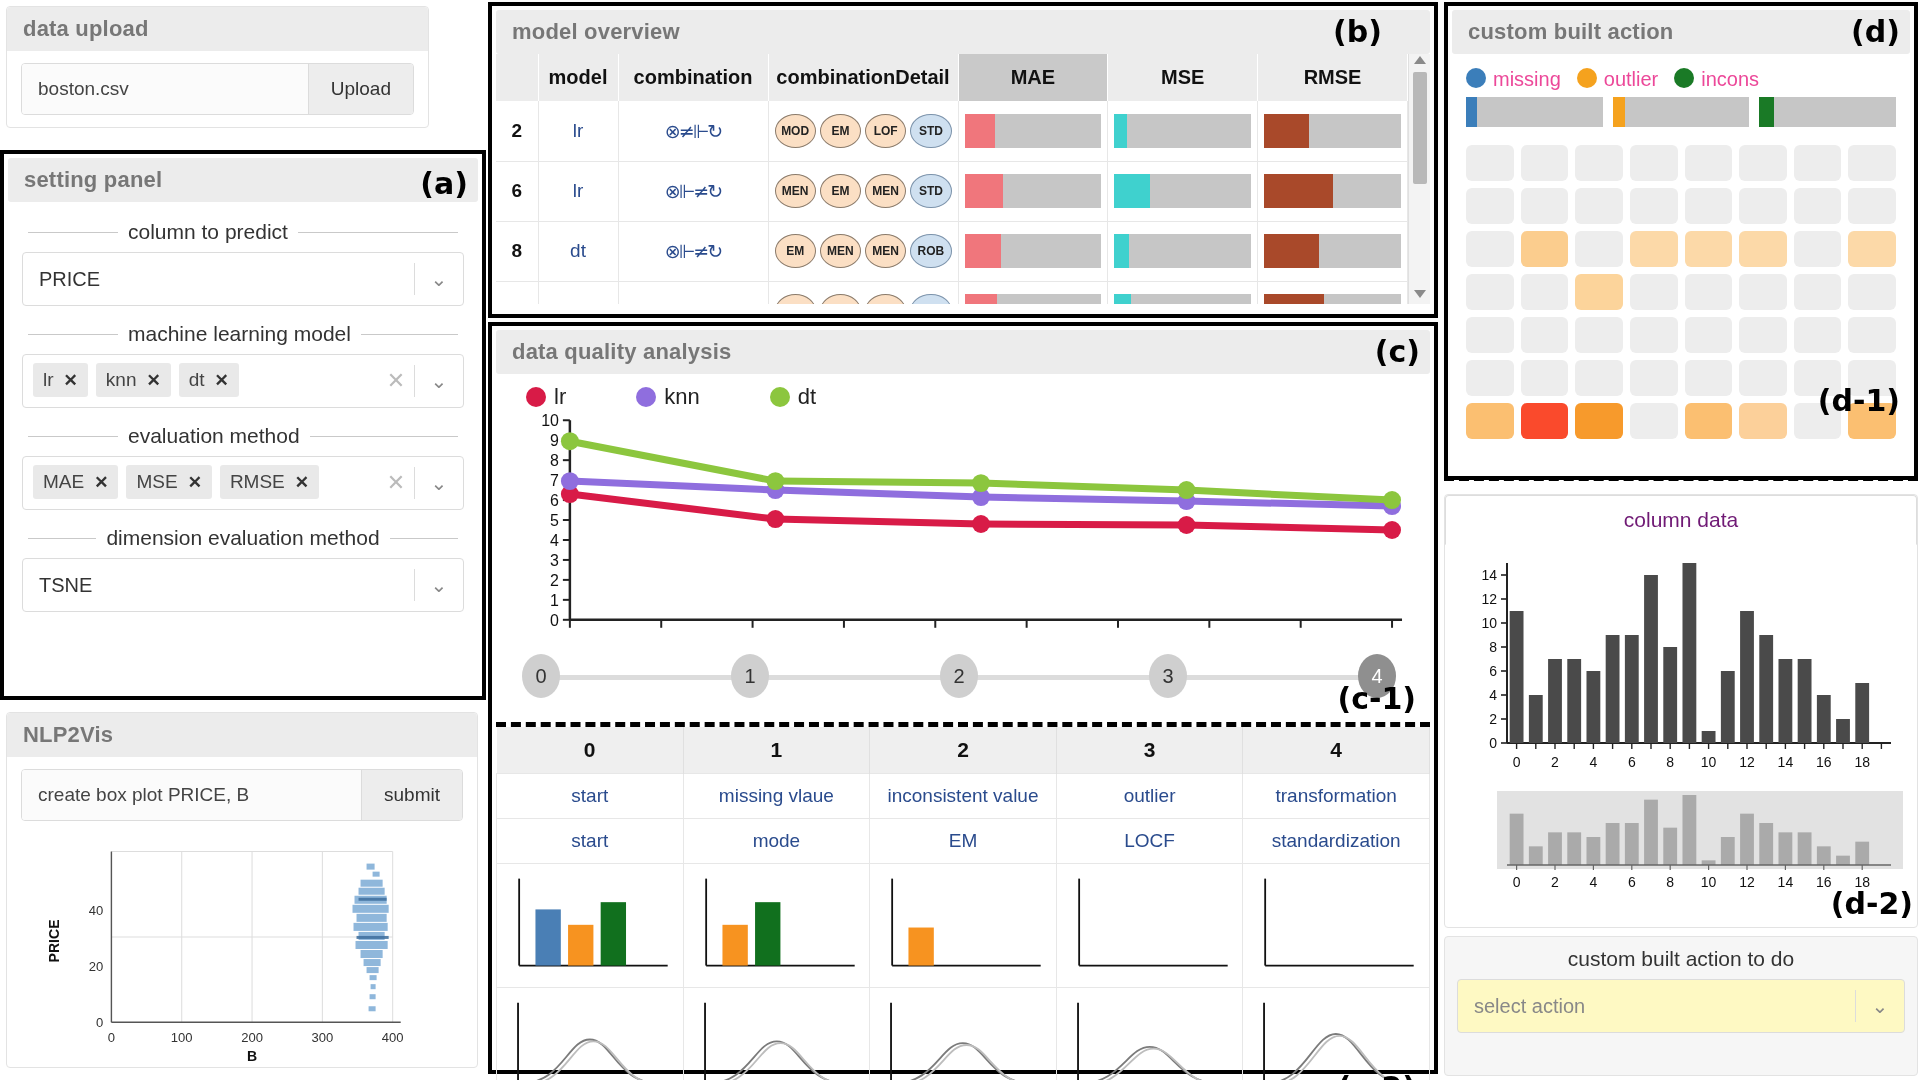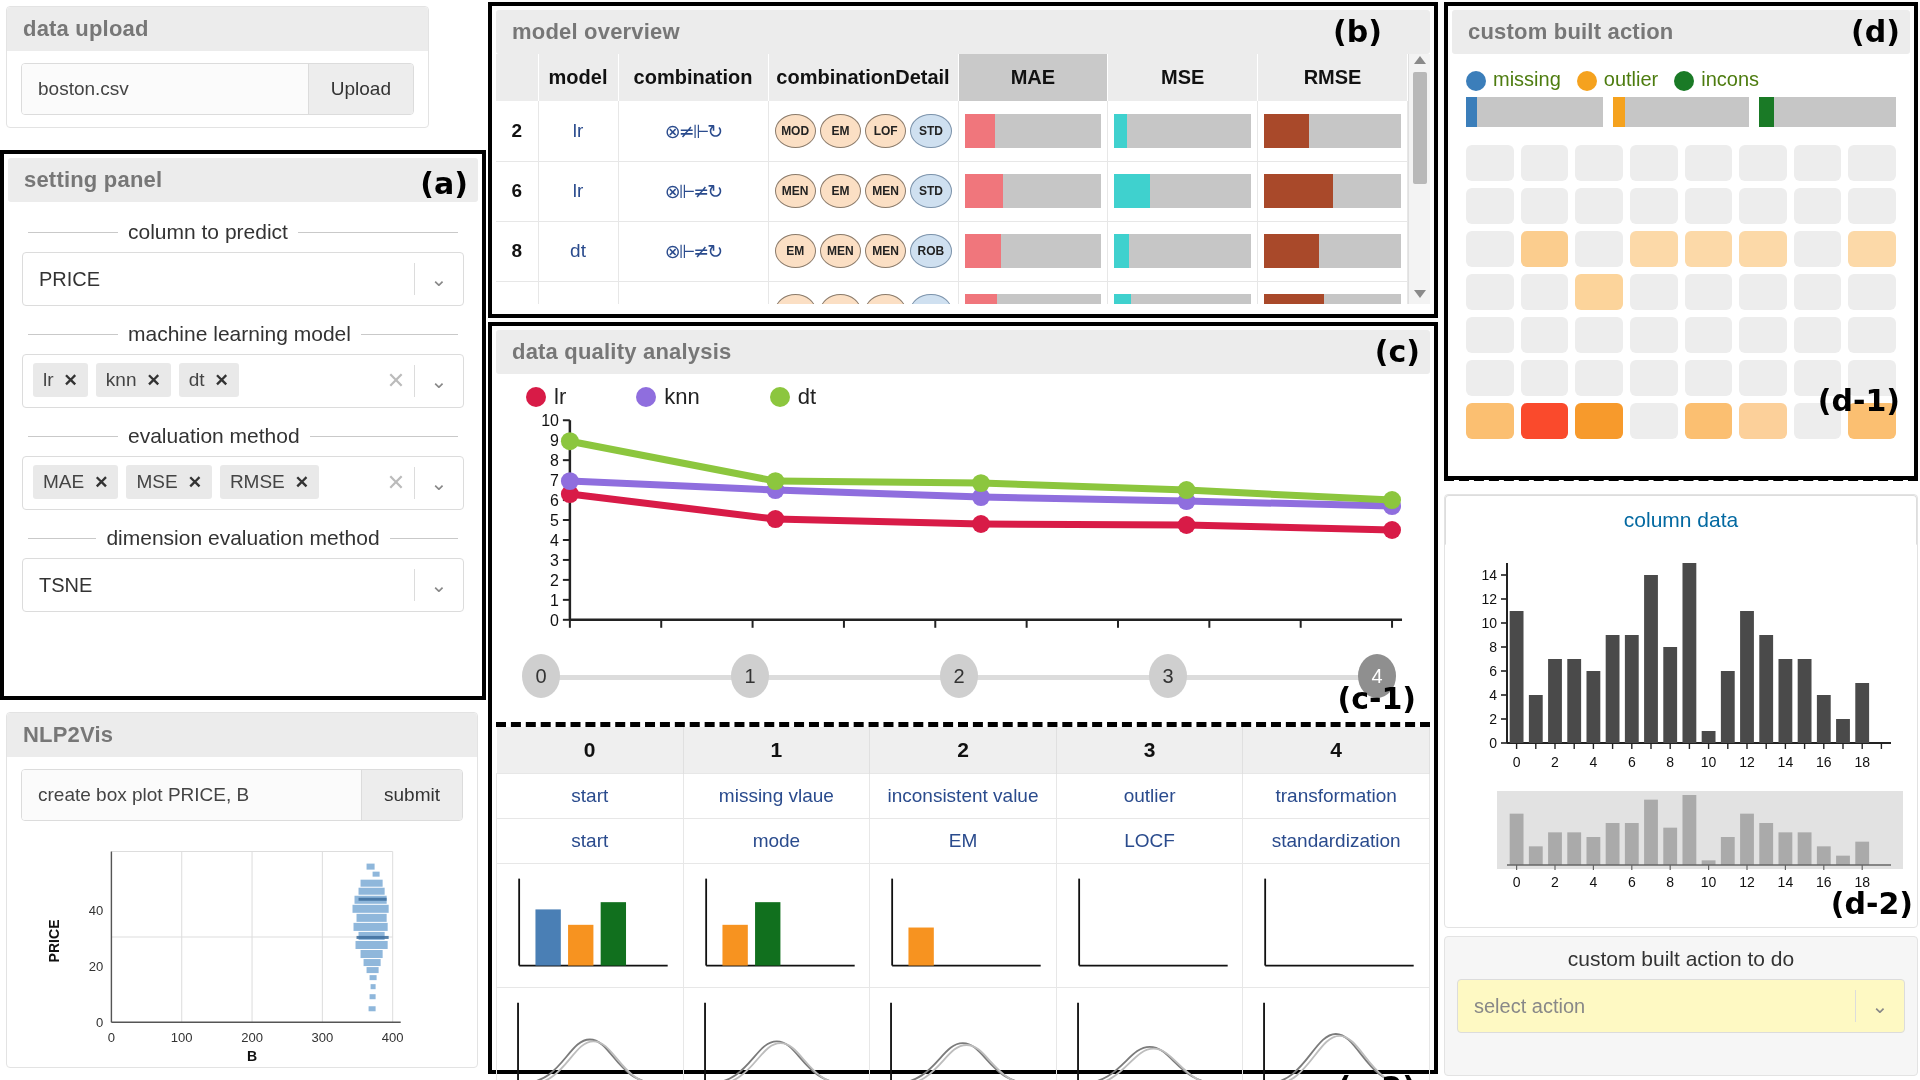--- a/index.html
+++ b/index.html
@@ -104,30 +104,30 @@
   .dashline { border-top: 5px dashed #000; margin: 0; }
 
   table.steps { width: 100%; border-collapse: collapse; table-layout: fixed; }
   table.steps th { background: #efefef; font-size: 21px; padding: 11px 0; border-right: 1px solid #e0e0e0; color:#111; }
   table.steps td { border: 1px solid #e7e7e7; text-align: center; font-size: 19px; color: #2a4b8d; padding: 11px 0; }
 
   
   #right { position: absolute; left: 1442px; top: 0; width: 478px; height: 1080px; }
   #cba-card { position: absolute; left: 2px; top: 2px; width: 474px; height: 478px; }
   .cba-legend { display: flex; gap: 16px; padding: 6px 4px 4px; }
-  .cba-legend .li { display: flex; align-items: flex-end; gap: 7px; font-size: 20px; color: #4d7c0f; }
+  .cba-legend .li { display: flex; align-items: flex-start; gap: 7px; font-size: 20px; color: #ec4899; }
   .cba-bars { display: flex; gap: 10px; padding: 2px 4px 10px; }
   .cba-bars .bg { flex: 1; height: 30px; background: #c6c6c6; position: relative; }
   .cba-bars .fg { position: absolute; left: 0; top: 0; bottom: 0; }
   .grid { display: grid; grid-template-columns: repeat(8, 1fr); gap: 7px; padding: 8px 4px; }
   .cell { height: 36px; border-radius: 6px; background: #ededed; }
 
   #tabs-card { position: absolute; left: 2px; top: 494px; width: 474px; height: 434px; }
   .tabs { display: flex; }
-  .tab { flex: 1; text-align: center; font-size: 21px; padding: 12px 0; color: #0369a1; border-bottom: 1px solid #ddd; }
+  .tab { flex: 1; text-align: center; font-size: 21px; padding: 12px 0; color: #701a75; border-bottom: 1px solid #ddd; }
   .tab.sel { border: 1px solid #ddd; border-bottom: 1px solid #fff; border-radius: 4px 4px 0 0; }
 
   #todo-card { position: absolute; left: 2px; top: 936px; width: 474px; height: 140px; background:#f6f6f6; border:1px solid #e3e3e3; border-radius:4px;}
   .todo-title { text-align: center; font-size: 21px; color: #333; padding: 10px 0 4px; }
 
   svg text { font-family: "Liberation Sans", sans-serif; }
 </style>
 </head>
 <body>
 

